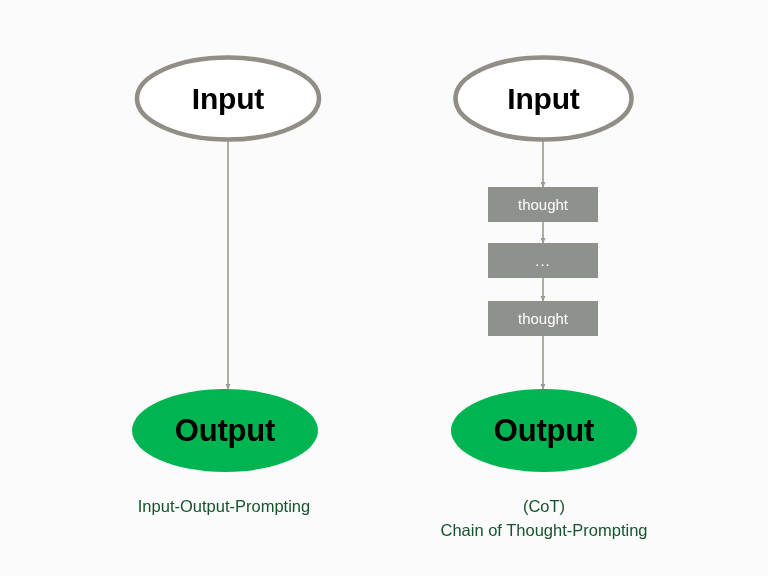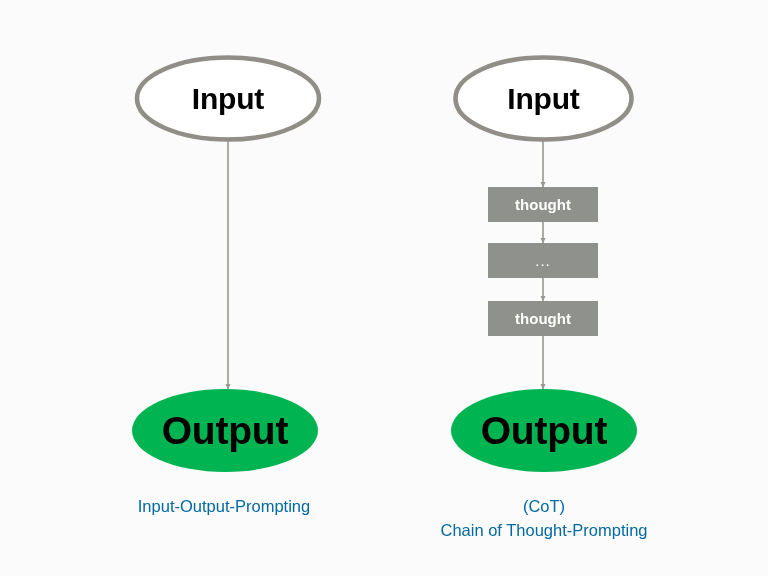--- a/index.html
+++ b/index.html
@@ -36,42 +36,42 @@
     text-align: center;
     pointer-events: none;
   }
   .label-input {
     font-size: 30px;
     font-weight: bold;
     color: #000000;
     letter-spacing: -0.2px;
   }
   .label-output {
-    font-size: 39px;
+    font-size: 31px;
     font-weight: bold;
     color: #000000;
     letter-spacing: -0.2px;
   }
   .label-thought {
     font-size: 15px;
-    font-weight: bold;
+    font-weight: normal;
     color: #ffffff;
   }
   .label-ellipsis {
     font-size: 15px;
     font-weight: normal;
     color: #ffffff;
     letter-spacing: 1px;
   }
   .caption {
     position: absolute;
     text-align: center;
     font-size: 16.5px;
     line-height: 24px;
-    color: #0369a1;
+    color: #14532d;
     font-weight: normal;
   }
   
   #node-input-io      { left: 136px; top: 57px;  width: 184px; height: 83px; }
   #node-output-io     { left: 132px; top: 389px; width: 186px; height: 83px; }
   #caption-io         { left: 74px;  top: 494px; width: 300px; }
   
   #node-input-cot     { left: 455px; top: 57px;  width: 177px; height: 83px; }
   #node-thought-1     { left: 488px; top: 187px; width: 110px; height: 35px; }
   #node-thought-dots  { left: 488px; top: 243px; width: 110px; height: 35px; }

